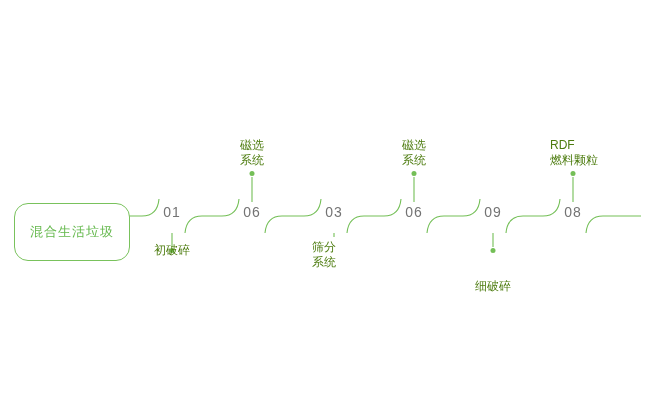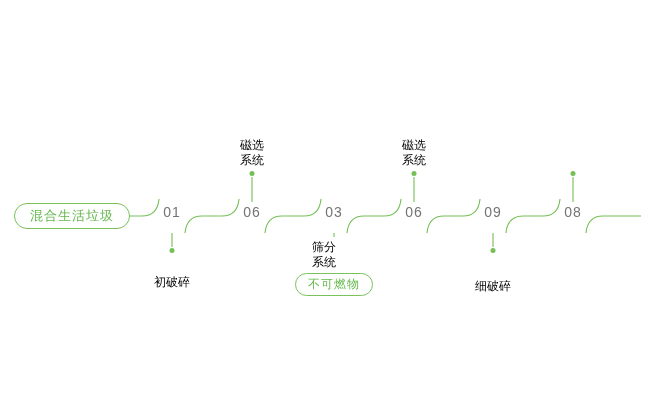--- a/index.html
+++ b/index.html
@@ -11,31 +11,31 @@
   }
   .canvas { position:relative; width:648px; height:416px; background:#ffffff; }
   .canvas > svg { position:absolute; left:0; top:0; }
 
   .num {
     position:absolute; top:204px; transform:translateX(-50%);
     font-size:14px; letter-spacing:1px; color:#737373;
   }
   .lbl {
     position:absolute; transform:translateX(-50%);
-    font-size:12px; line-height:15px; color:#000000;
+    font-size:12px; line-height:15px; color:#4d7c0f;
     text-align:left; white-space:pre-line;
   }
   .pill {
     position:absolute; background:#ffffff;
     border:1px solid #79c25c; color:#64b84c;
     text-align:center; white-space:nowrap;
   }
   .start-pill {
     left:14px; top:203px;
-    font-size:13px; line-height:24px; padding:0 15px;
+    font-size:13px; line-height:24px; padding:16px 15px;
     border-radius:14px; letter-spacing:1px;
   }
   .branch-pill {
     left:334px; top:273px; transform:translateX(-50%);
     font-size:12px; line-height:21px; padding:0 12px;
     border-radius:12px; letter-spacing:1px;
   }
 </style>
 </head>
 <body>
@@ -76,21 +76,22 @@
   <div class="num" style="left:252px">06</div>
   <div class="num" style="left:334px">03</div>
   <div class="num" style="left:414px">06</div>
   <div class="num" style="left:493px">09</div>
   <div class="num" style="left:573px">08</div>
 
   <div class="lbl" style="left:252px; top:138px">磁选
 系统</div>
   <div class="lbl" style="left:414px; top:138px">磁选
 系统</div>
+  <div class="lbl" style="left:574px; top:138px">RDF
+燃料颗粒</div>
 
-  <div class="lbl" style="left:172px; top:275px">初破碎</div>
+  <div class="lbl" style="left:172px; top:243px">初破碎</div>
   <div class="lbl" style="left:324px; top:240px">筛分
 系统</div>
   <div class="lbl" style="left:493px; top:279px">细破碎</div>
 
-  <div class="pill branch-pill">不可燃物</div>
 
 </div>
 
 </body></html>

